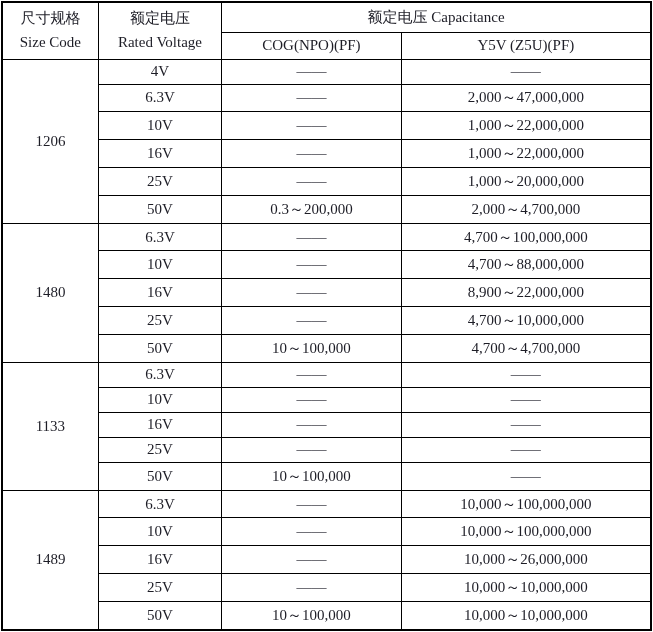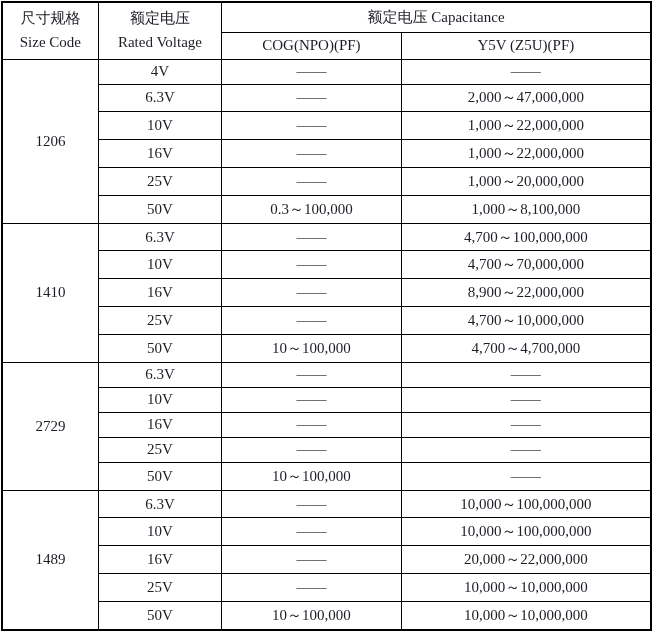--- a/index.html
+++ b/index.html
@@ -104,51 +104,51 @@
           <td class="dash-cell">——</td>
           <td>1,000～22,000,000</td>
         </tr>
         <tr>
           <td>25V</td>
           <td class="dash-cell">——</td>
           <td>1,000～20,000,000</td>
         </tr>
         <tr>
           <td>50V</td>
-          <td>0.3～100,000</td>
-          <td>1,000～8,100,000</td>
+          <td>0.3～200,000</td>
+          <td>2,000～4,700,000</td>
         </tr>
         <tr>
-          <td rowspan="5">1410</td>
+          <td rowspan="5">1480</td>
           <td>6.3V</td>
           <td class="dash-cell">——</td>
           <td>4,700～100,000,000</td>
         </tr>
         <tr>
           <td>10V</td>
           <td class="dash-cell">——</td>
-          <td>4,700～70,000,000</td>
+          <td>4,700～88,000,000</td>
         </tr>
         <tr>
           <td>16V</td>
           <td class="dash-cell">——</td>
           <td>8,900～22,000,000</td>
         </tr>
         <tr>
           <td>25V</td>
           <td class="dash-cell">——</td>
           <td>4,700～10,000,000</td>
         </tr>
         <tr>
           <td>50V</td>
           <td>10～100,000</td>
           <td>4,700～4,700,000</td>
         </tr>
         <tr>
-          <td rowspan="5">2729</td>
+          <td rowspan="5">1133</td>
           <td>6.3V</td>
           <td class="dash-cell">——</td>
           <td class="dash-cell">——</td>
         </tr>
         <tr>
           <td>10V</td>
           <td class="dash-cell">——</td>
           <td class="dash-cell">——</td>
         </tr>
         <tr>
@@ -173,21 +173,21 @@
           <td>10,000～100,000,000</td>
         </tr>
         <tr>
           <td>10V</td>
           <td class="dash-cell">——</td>
           <td>10,000～100,000,000</td>
         </tr>
         <tr>
           <td>16V</td>
           <td class="dash-cell">——</td>
-          <td>20,000～22,000,000</td>
+          <td>10,000～26,000,000</td>
         </tr>
         <tr>
           <td>25V</td>
           <td class="dash-cell">——</td>
           <td>10,000～10,000,000</td>
         </tr>
         <tr>
           <td>50V</td>
           <td>10～100,000</td>
           <td>10,000～10,000,000</td>

